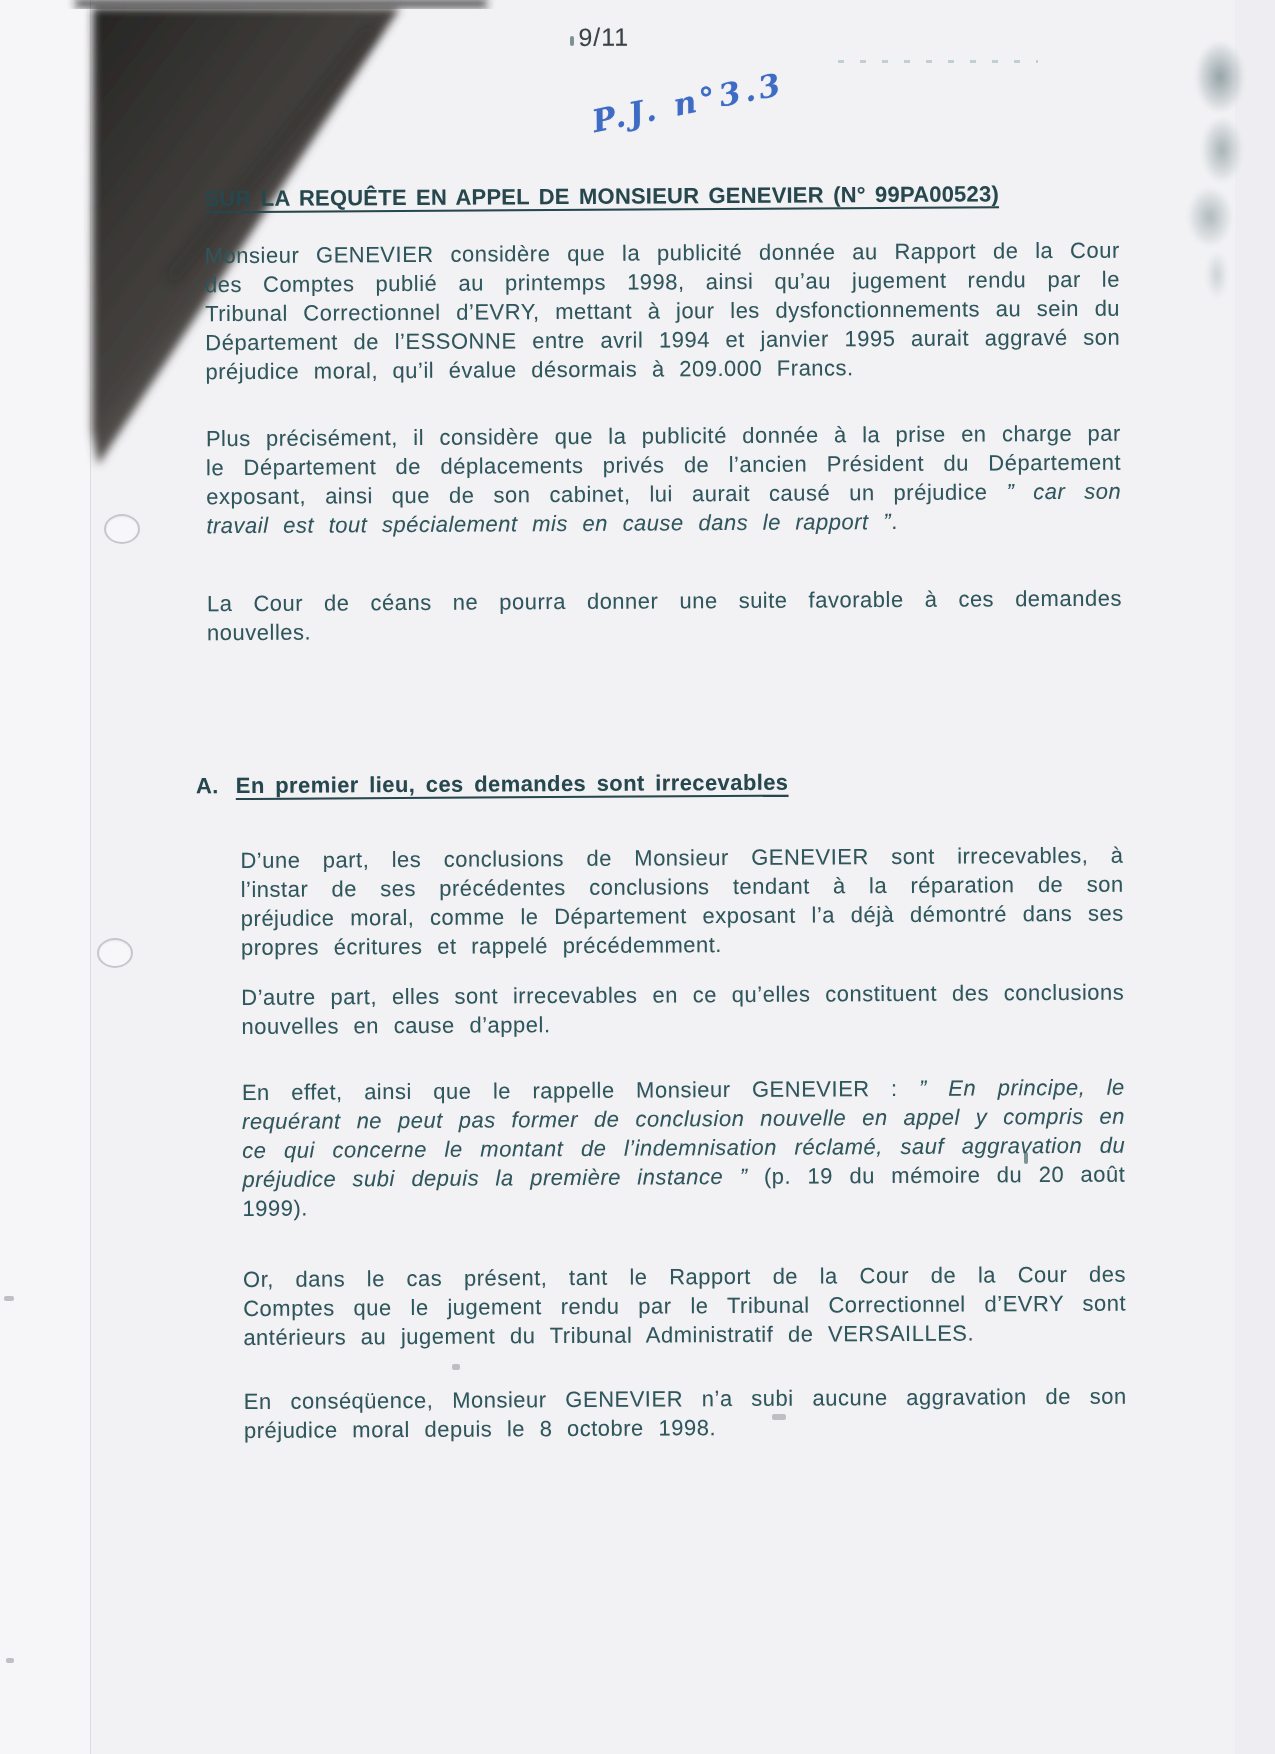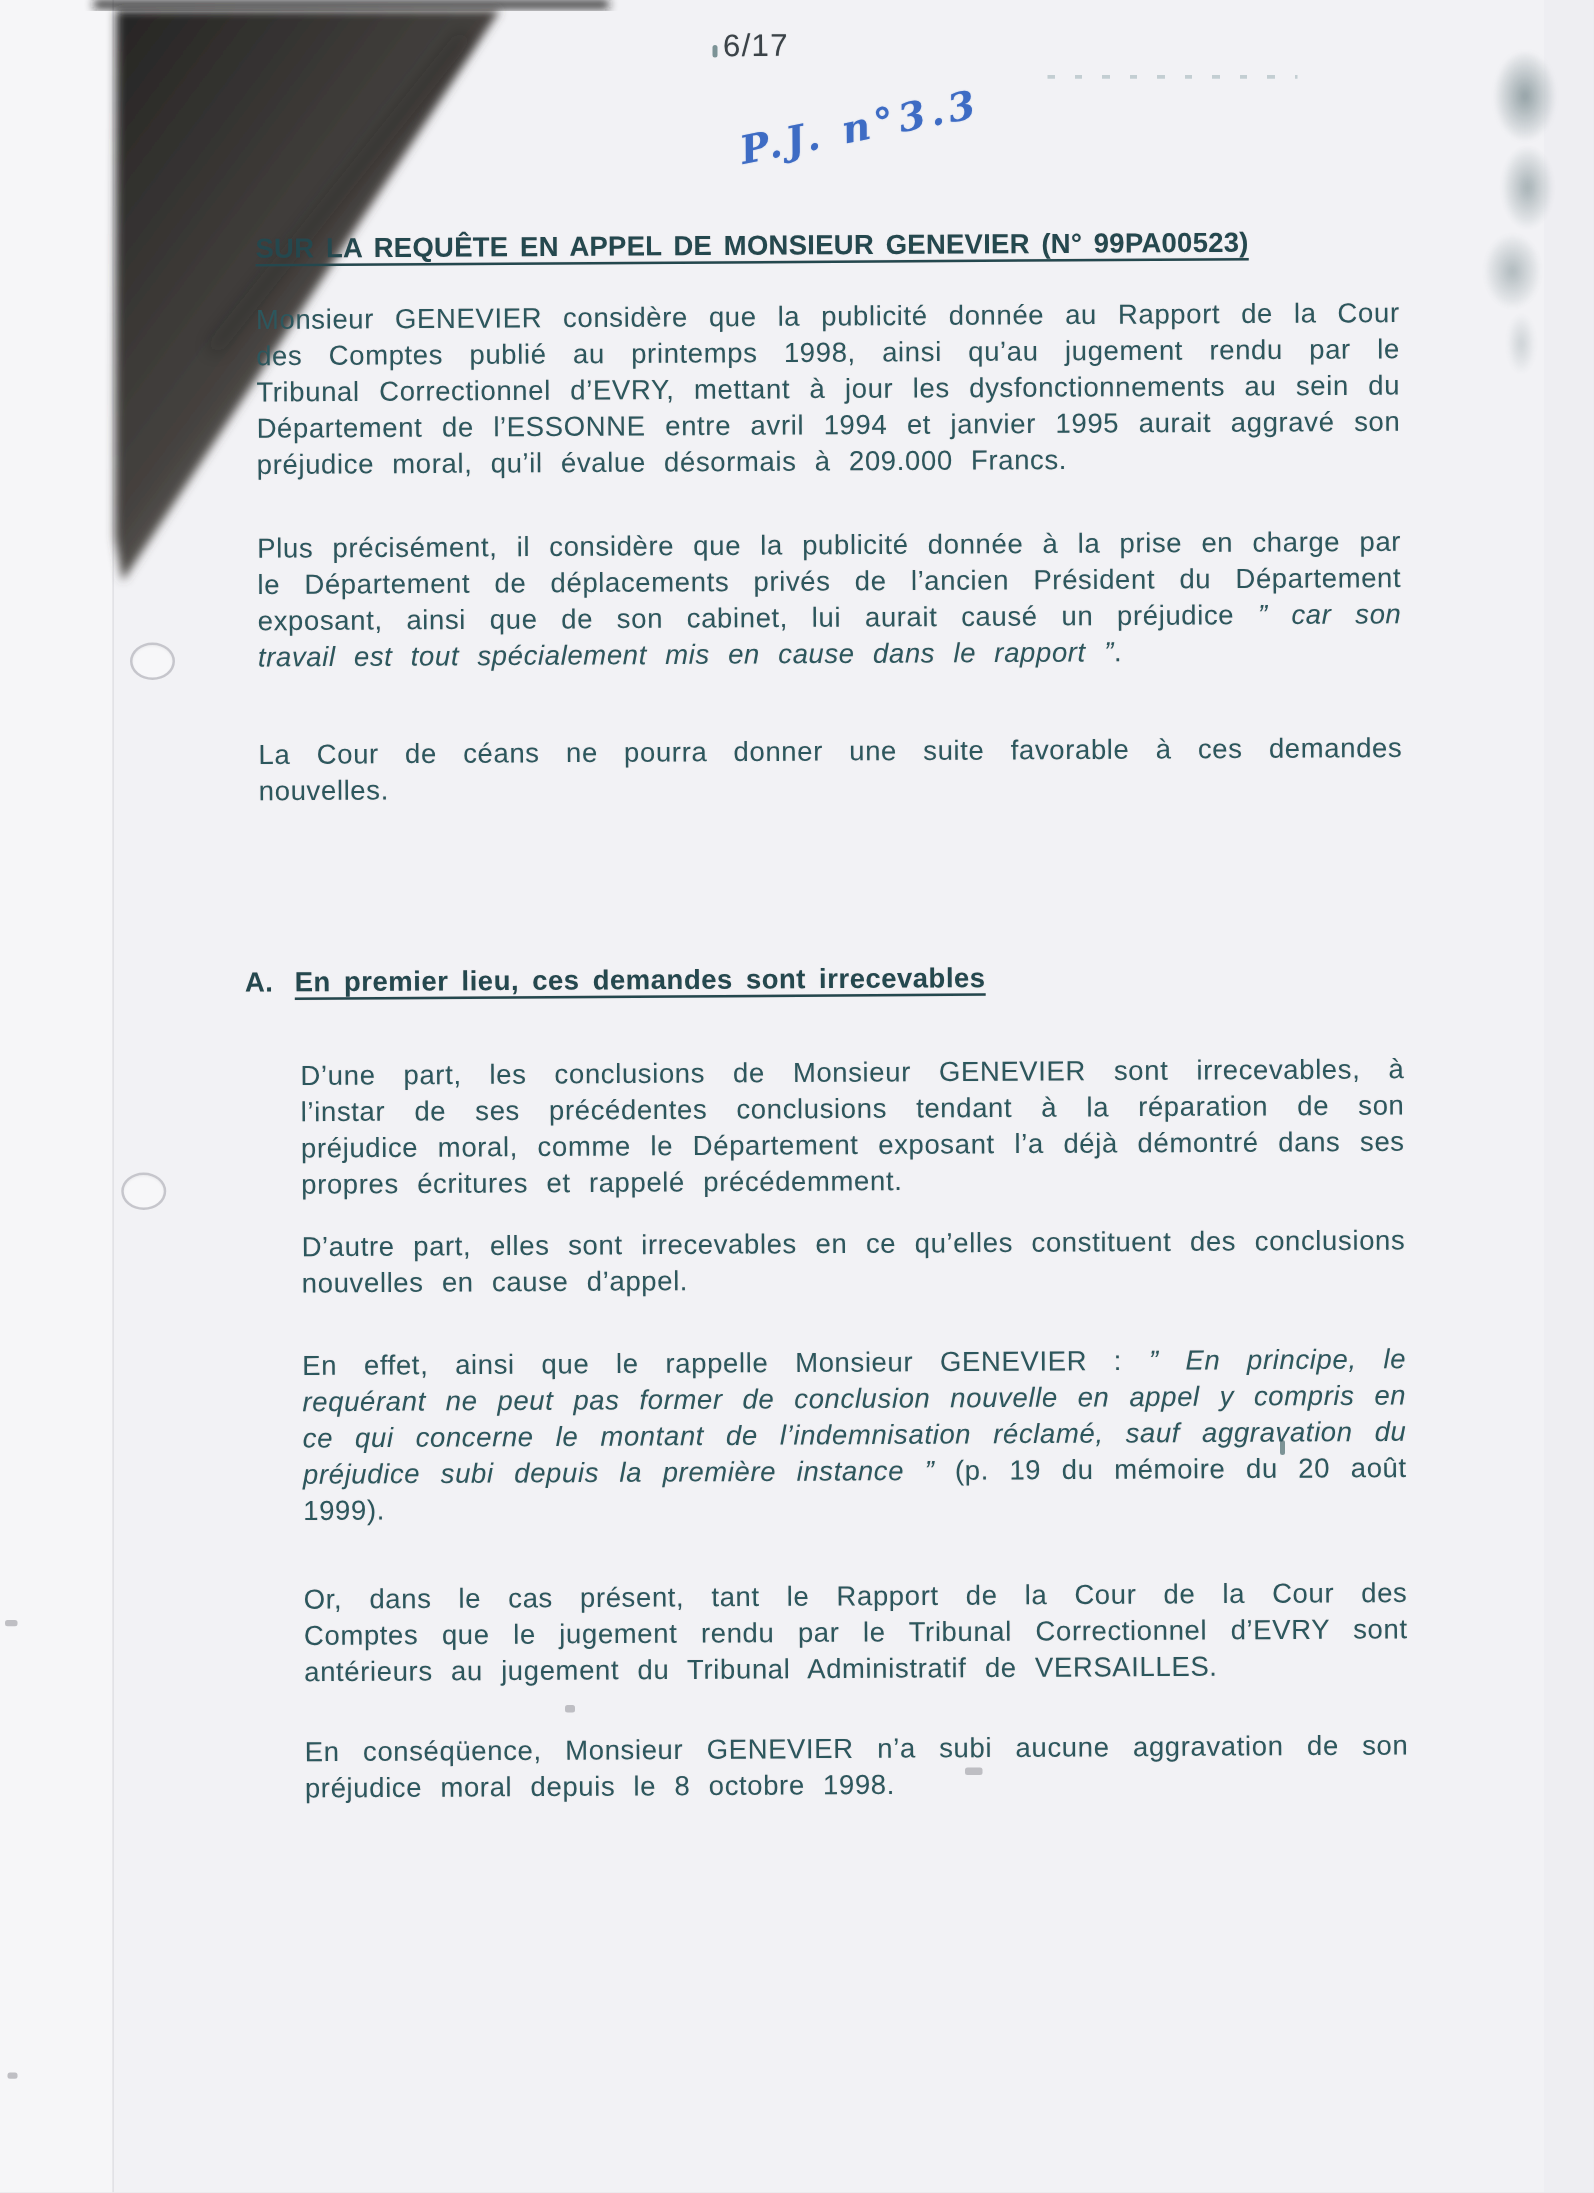--- a/index.html
+++ b/index.html
@@ -119,21 +119,21 @@
 
   <div class="speck" style="left:570px;top:36px;width:4px;height:10px;"></div>
   <div class="speck" style="left:1024px;top:1152px;width:4px;height:12px;"></div>
   <div class="gray-speck" style="left:772px;top:1414px;width:14px;height:6px;"></div>
   <div class="gray-speck" style="left:452px;top:1364px;width:8px;height:6px;"></div>
   <div class="gray-speck" style="left:4px;top:1296px;width:10px;height:5px;"></div>
   <div class="gray-speck" style="left:6px;top:1658px;width:8px;height:5px;"></div>
 
   <div class="content">
 
-    <div class="page-num" style="left:580px;top:24px;">6/17</div>
+    <div class="page-num" style="left:580px;top:24px;">9/11</div>
 
     <div class="handwriting" style="left:592px;top:86px;">P.J. n°3.3</div>
 
     <div class="typed doc-title" style="left:205px;top:183px;width:915px;">SUR LA REQUÊTE EN APPEL DE MONSIEUR GENEVIER (N° 99PA00523)</div>
 
     <div class="typed" style="left:205px;top:240px;width:915px;">Monsieur GENEVIER considère que la publicité donnée au Rapport de la Cour des Comptes publié au printemps 1998, ainsi qu’au jugement rendu par le Tribunal Correctionnel d’EVRY, mettant à jour les dysfonctionnements au sein du Département de l’ESSONNE entre avril 1994 et janvier 1995 aurait aggravé son préjudice moral, qu’il évalue désormais à 209.000 Francs.</div>
 
     <div class="typed" style="left:205px;top:423px;width:915px;"><span>Plus précisément, il considère que la publicité donnée à la prise en charge par le Département de déplacements privés de l’ancien Président du Département exposant, ainsi que de son cabinet, lui aurait causé un préjudice </span><span class="q">” car son travail est tout spécialement mis en cause dans le rapport ”</span><span>.</span></div>
 
     <div class="typed" style="left:205px;top:588px;width:915px;">La Cour de céans ne pourra donner une suite favorable à ces demandes nouvelles.</div>

